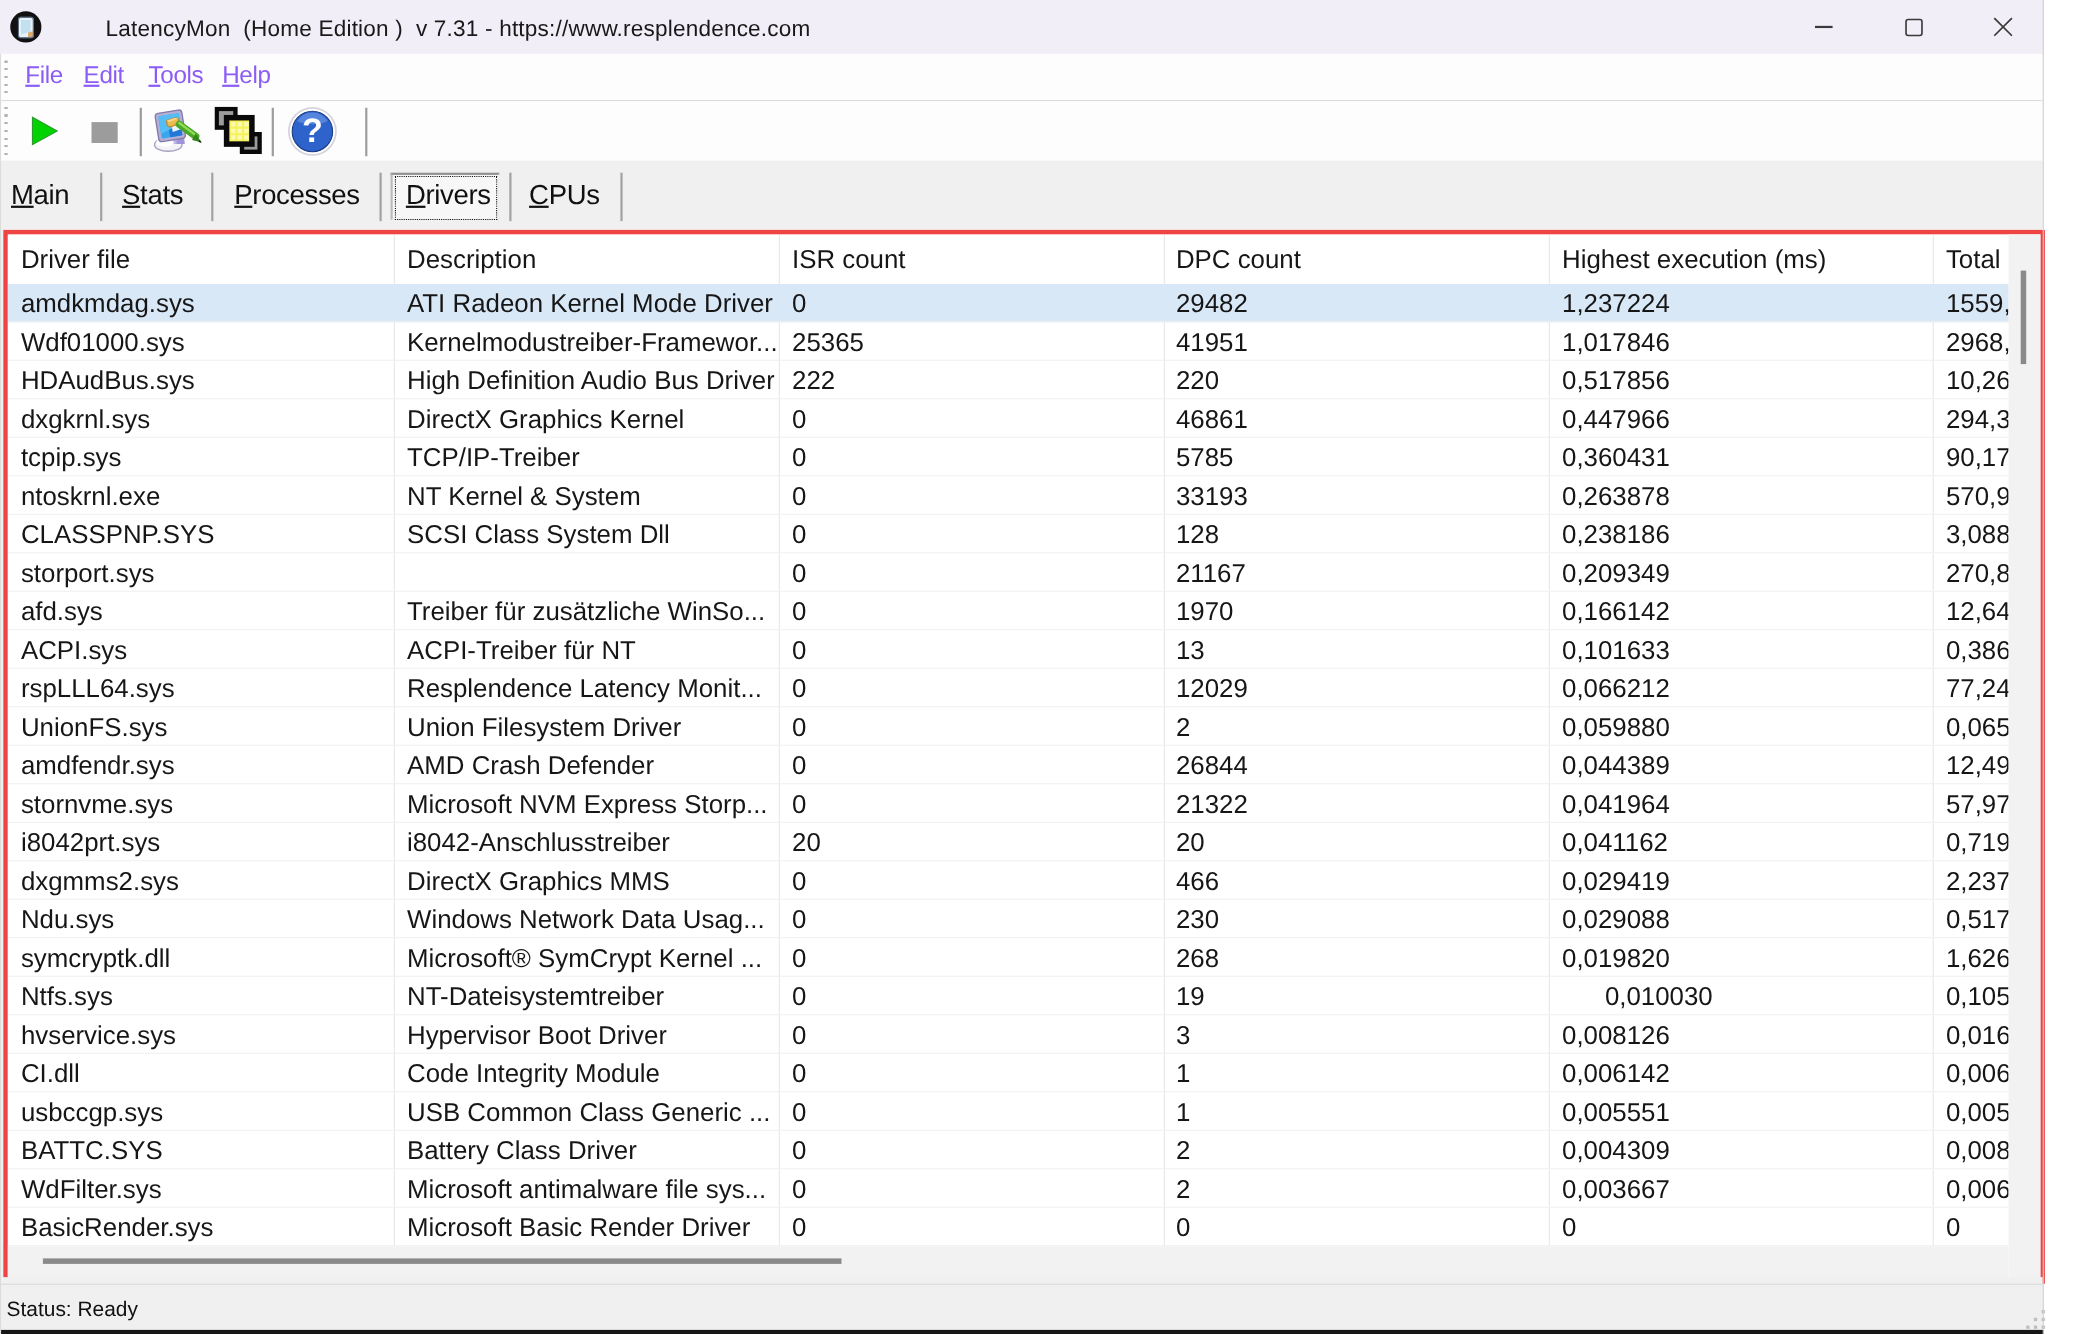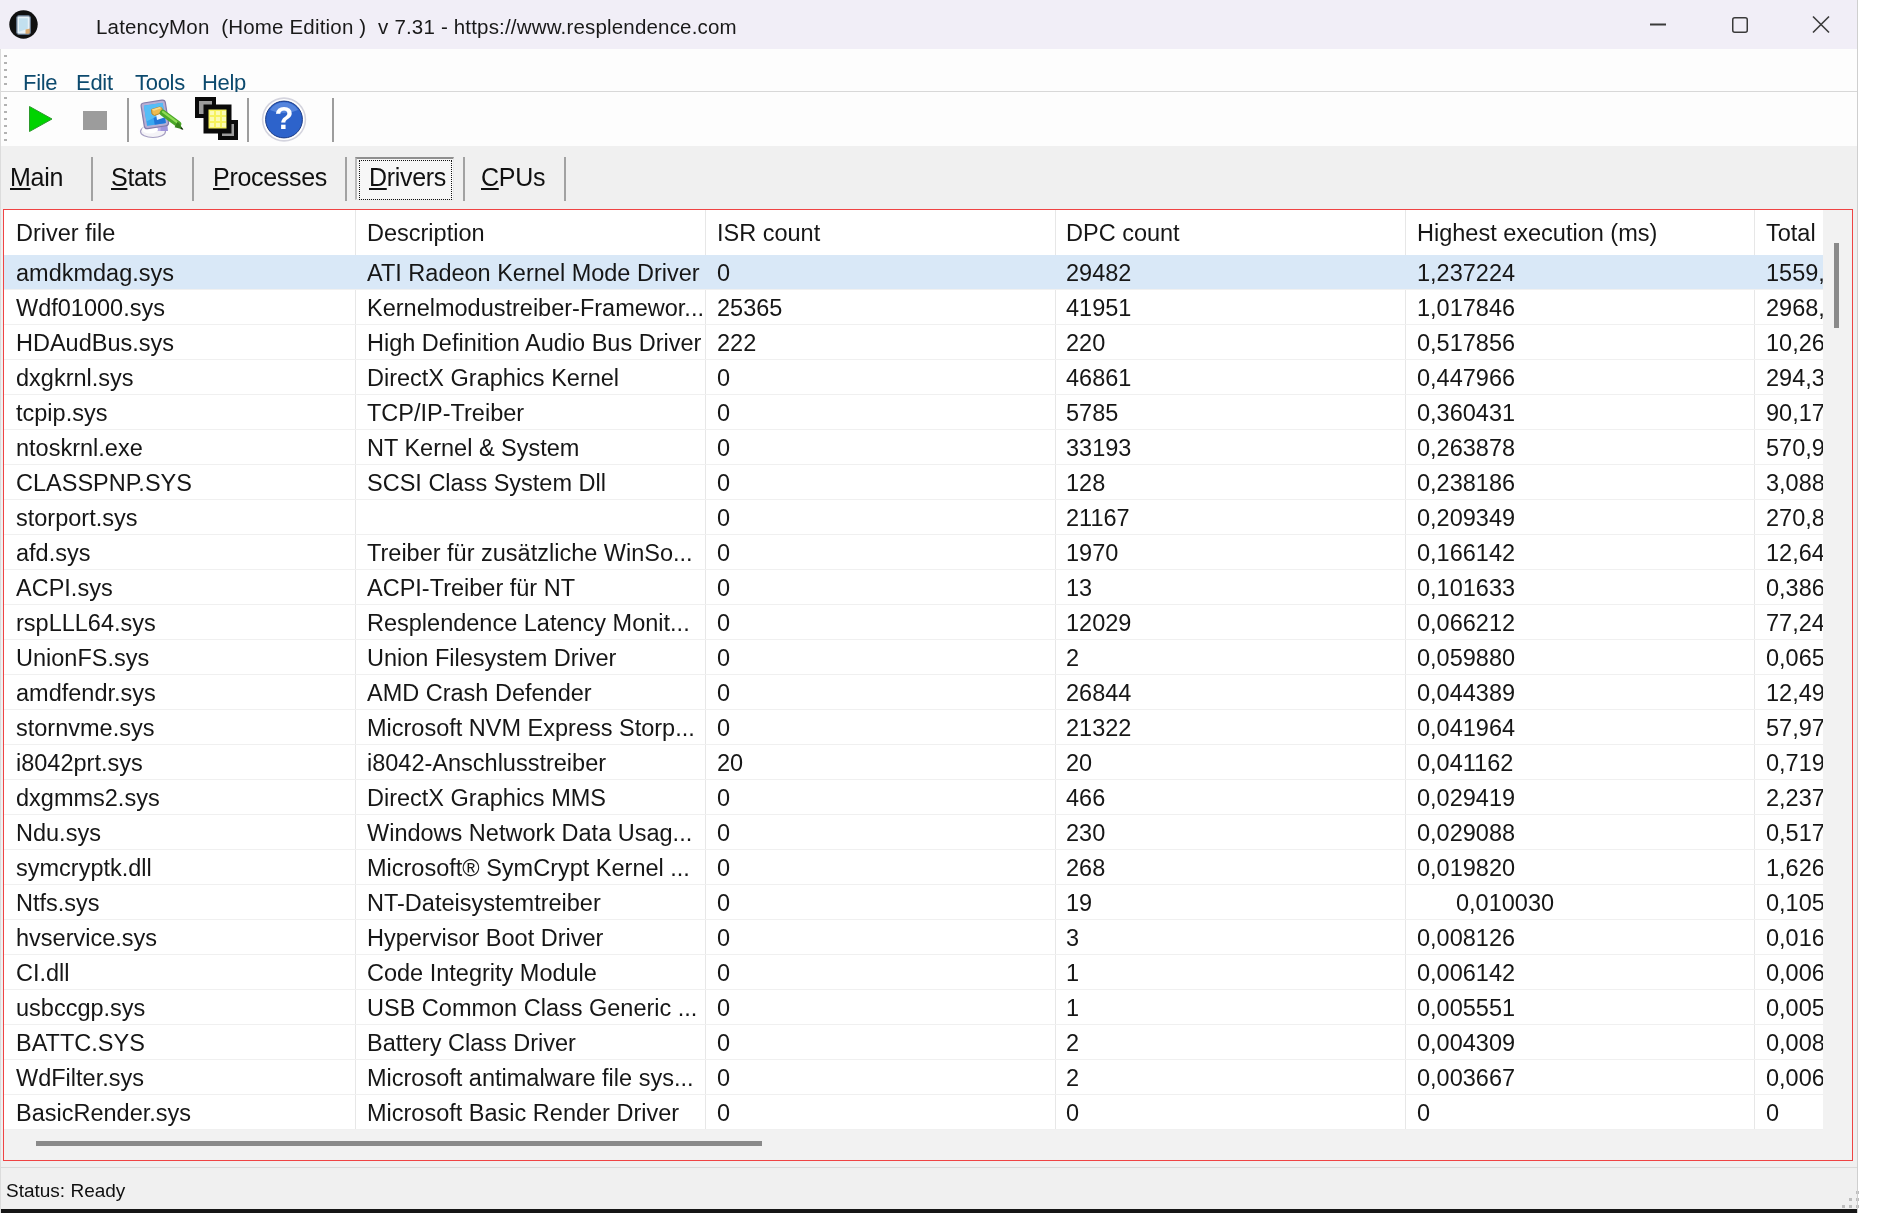--- a/index.html
+++ b/index.html
@@ -9,36 +9,36 @@
 #title{position:absolute;left:0;top:0;width:1858px;height:49px;background:#f1eef7;}
 #appico{position:absolute;left:9px;top:10px;width:29px;height:29px;}
 #titletext{position:absolute;left:48px;top:0;height:49px;line-height:54px;
   font-size:20.5px;letter-spacing:0.18px;color:#191919;white-space:pre;margin-left:48px;}
 .capbtn{position:absolute;top:0;height:49px;width:66px;}
 
 #menubar{position:absolute;left:1px;top:49px;width:1856px;height:42px;background:#fdfdfd;
   border-bottom:1px solid #d8d8d8;}
 .grip{position:absolute;left:3px;width:3px;
   background:repeating-linear-gradient(to bottom,#b2b2b2 0 2px,rgba(0,0,0,0) 2px 7px);}
-.mi{position:absolute;top:19px;height:30px;line-height:30px;font-size:22px;letter-spacing:-0.3px;color:#0c4a6e;}
+.mi{position:absolute;top:4px;height:30px;line-height:30px;font-size:22px;letter-spacing:-0.3px;color:#8b5cf6;}
 
 #toolbar{position:absolute;left:1px;top:92px;width:1856px;height:54px;background:#fdfdfd;}
 .tsep{position:absolute;top:6px;height:44px;width:2px;background:#9d9d9d;}
 
 #client{position:absolute;left:1px;top:146px;width:1856px;height:1064px;background:#f0f0f0;}
 .tab{position:absolute;top:11px;height:40px;line-height:40px;font-size:25px;letter-spacing:-0.3px;color:#101010;}
 .tabsep{position:absolute;top:11px;height:44px;width:2px;background:#a2a2a2;}
 #drvbtn{position:absolute;left:354px;top:11px;width:99px;height:43px;background:#f7f7f7;
   border-top:2px solid #8f8f8f;border-left:2px solid #b9b9b9;border-right:1px solid #e8e8e8;
   border-bottom:1px solid #e8e8e8;box-sizing:border-box;}
 #drvfocus{position:absolute;left:2px;top:1px;width:91px;height:38px;border:1.5px dotted #111;}
 u{text-decoration-thickness:2px;text-underline-offset:2px;}
 
 #tbl{position:absolute;left:3px;top:209px;width:1848px;height:950px;background:#ffffff;
-  border:1px solid #ef4444;overflow:hidden;}
+  border:4px solid #ef4444;overflow:hidden;}
 #thead{position:absolute;left:0;top:0;width:1848px;height:45px;}
 #thead .c{top:0;height:44px;line-height:46px;}
 .vline{position:absolute;top:0;width:1px;height:920px;background:#e7e7e7;}
 #rows{position:absolute;left:0;top:45px;width:1819px;height:875px;overflow:hidden;}
 .row{position:relative;width:1848px;height:35px;border-bottom:1px solid #f0f0f0;box-sizing:border-box;}
 .row.sel{background:#d9e8f7;}
 .c{position:absolute;white-space:pre;font-size:23.5px;color:#161616;top:0;height:35px;line-height:36px;}
 #rows .row .c{overflow:hidden;}
 
 #vtrack{position:absolute;left:1819px;top:0;width:29px;height:950px;background:#f2f2f2;}

